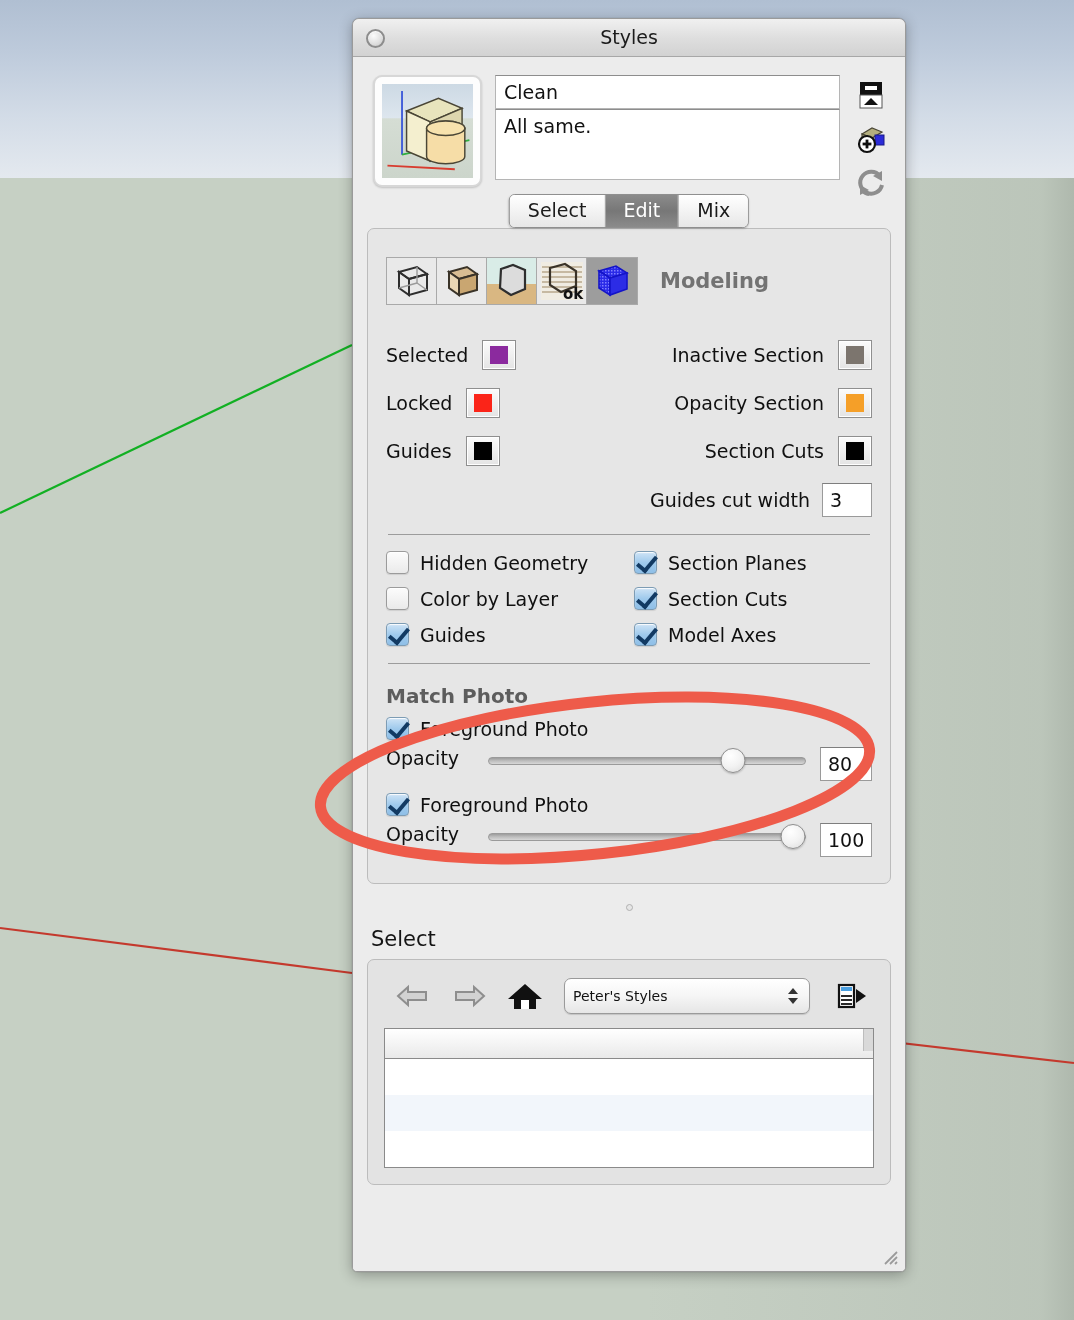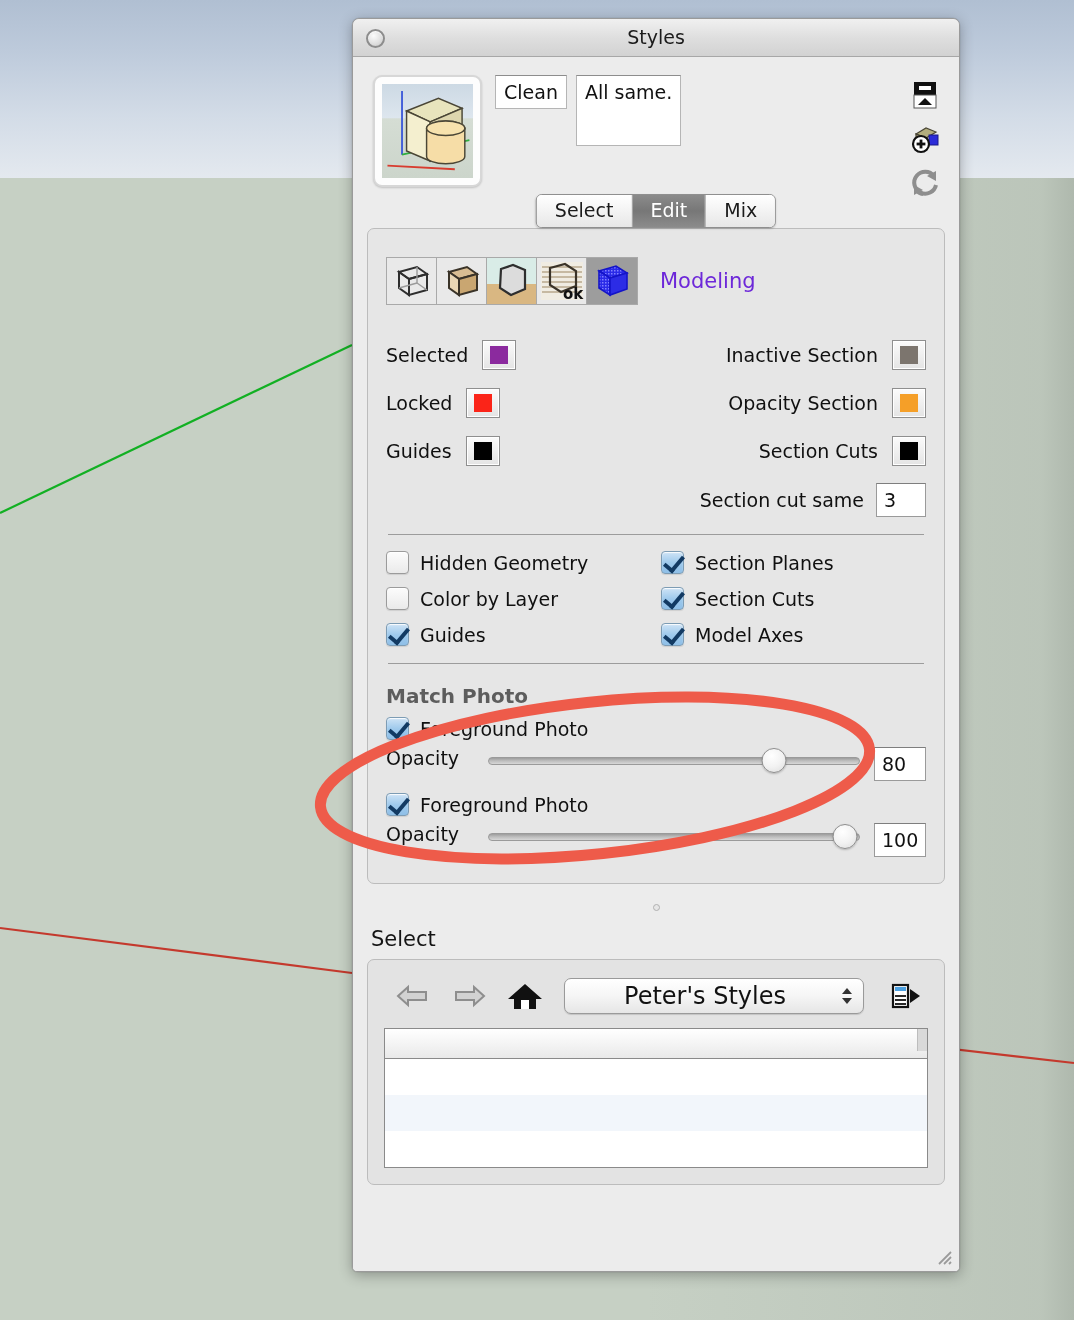--- a/index.html
+++ b/index.html
@@ -21,21 +21,21 @@
   }
   #ground-shade {
     position: absolute; left: 0; top: 178px; width: 1074px; height: 1142px;
     background: linear-gradient(to right, rgba(255,255,255,0) 60%, rgba(150,160,150,0.22) 97%, rgba(120,130,120,0.30) 100%);
   }
   #axes { position: absolute; left: 0; top: 0; width: 1074px; height: 1320px; }
 
   
   #styles-window {
     position: absolute; left: 352px; top: 18px;
-    width: 608px; height: 1254px;
+    width: 554px; height: 1254px;
     background: #ececec;
     border: 1px solid #9a9a9a;
     border-radius: 7px 7px 5px 5px;
     box-shadow: 0 3px 14px rgba(0,0,0,0.30), 0 0 0 0.5px rgba(0,0,0,0.08);
     overflow: hidden;
   }
   #titlebar {
     position: relative;
     height: 38px;
     background: linear-gradient(to bottom, #f0f0f0 0%, #dedede 52%, #d2d2d2 100%);
@@ -66,21 +66,21 @@
     border-radius: 9px;
     padding: 7px;
     box-shadow: 0 1px 2px rgba(0,0,0,0.18);
     flex: none;
   }
   #thumb-canvas {
     width: 100%; height: 100%;
     background: linear-gradient(to bottom, #ccd9e4 0%, #dde6ee 36%, #d5ddd4 37%, #ccd5cb 100%);
     position: relative; overflow: hidden;
   }
-  #name-col { flex: 1; display: flex; flex-direction: row; gap: 9px; }
+  #name-col { flex: 1; display: flex; flex-direction: column; }
   .tfield {
     background: #fff; border: 1px solid #b5b5b5;
     border-top-color: #8d8d8d;
     font-size: 19px; color: #111;
     padding: 5px 8px;
     font-family: "DejaVu Sans", "Liberation Sans", sans-serif;
   }
   #style-name { height: 34px; line-height: 23px; }
   #style-desc { height: 71px; line-height: 23px; }
   #header-tools { width: 36px; display: flex; flex-direction: column; align-items: center; gap: 12px; padding-top: 4px; flex: none; }
@@ -124,21 +124,21 @@
   #mode-row { display: flex; align-items: center; gap: 22px; }
   #mode-icons { display: flex; border: 1px solid #a9a9a9; background: #cfcfcf; }
   .mode-icon {
     width: 50px; height: 46px;
     border-right: 1px solid #a9a9a9;
     background: #e9e9e9;
     position: relative; overflow: hidden;
   }
   .mode-icon:last-child { border-right: 0; }
   .mode-icon.sel { background: #9d9d9d; }
-  #mode-label { font-size: 21px; font-weight: normal; color: #6d28d9; }
+  #mode-label { font-size: 21px; font-weight: bold; color: #737373; }
 
   
   #colors { margin-top: 26px; }
   .crow { display: flex; align-items: center; height: 48px; }
   .crow .left { width: 46%; display: flex; align-items: center; gap: 14px; }
   .crow .right { flex: 1; display: flex; align-items: center; justify-content: flex-end; gap: 14px; }
   .clabel { font-size: 19px; color: #101010; text-align: center; }
   .swatch {
     width: 34px; height: 30px; flex: none;
     background: linear-gradient(to bottom,#fbfbfb,#e4e4e4);
@@ -221,21 +221,21 @@
   #browser-bar { display: flex; align-items: center; gap: 18px; padding: 0 6px 14px 10px; }
   .navbtn { width: 38px; height: 34px; position: relative; }
   #folder-select {
     flex: 1; height: 36px; border-radius: 7px;
     border: 1px solid #9a9a9a;
     background: linear-gradient(to bottom, #ffffff 0%, #f6f6f6 48%, #e6e6e6 100%);
     box-shadow: 0 1px 1px rgba(0,0,0,0.14);
     display: flex; align-items: center; position: relative;
     margin: 0 2px;
   }
-  #folder-select .val { flex: 1; text-align: center; font-size: 24px; color: #111; padding-left: 8px; }
+  #folder-select .val { flex: 1; font-size: 14px; color: #111; padding-left: 8px; }
   #folder-select .arrows { width: 26px; display: flex; flex-direction: column; align-items: center; gap: 3px; padding-right: 6px; }
   #list-box {
     background: #fff;
     border: 1px solid #8a8a8a;
     height: 140px;
     position: relative;
     overflow: hidden;
   }
   #list-header {
     height: 30px;
@@ -438,21 +438,21 @@
           </div>
           <div class="right">
             <span class="clabel">Section Cuts</span>
             <span class="swatch">
                 <i style="background:#000"></i>
               </span>
           </div>
         </div>
 
         <div id="cutwidth-row">
-          <span class="clabel">Section cut same</span>
+          <span class="clabel">Guides cut width</span>
           <div class="numbox">3</div>
         </div>
       </div>
 
       <hr class="sep">
 
       <div id="checks">
         <label class="chk">
           <span class="box"></span>
           <span>Hidden Geometry</span>

